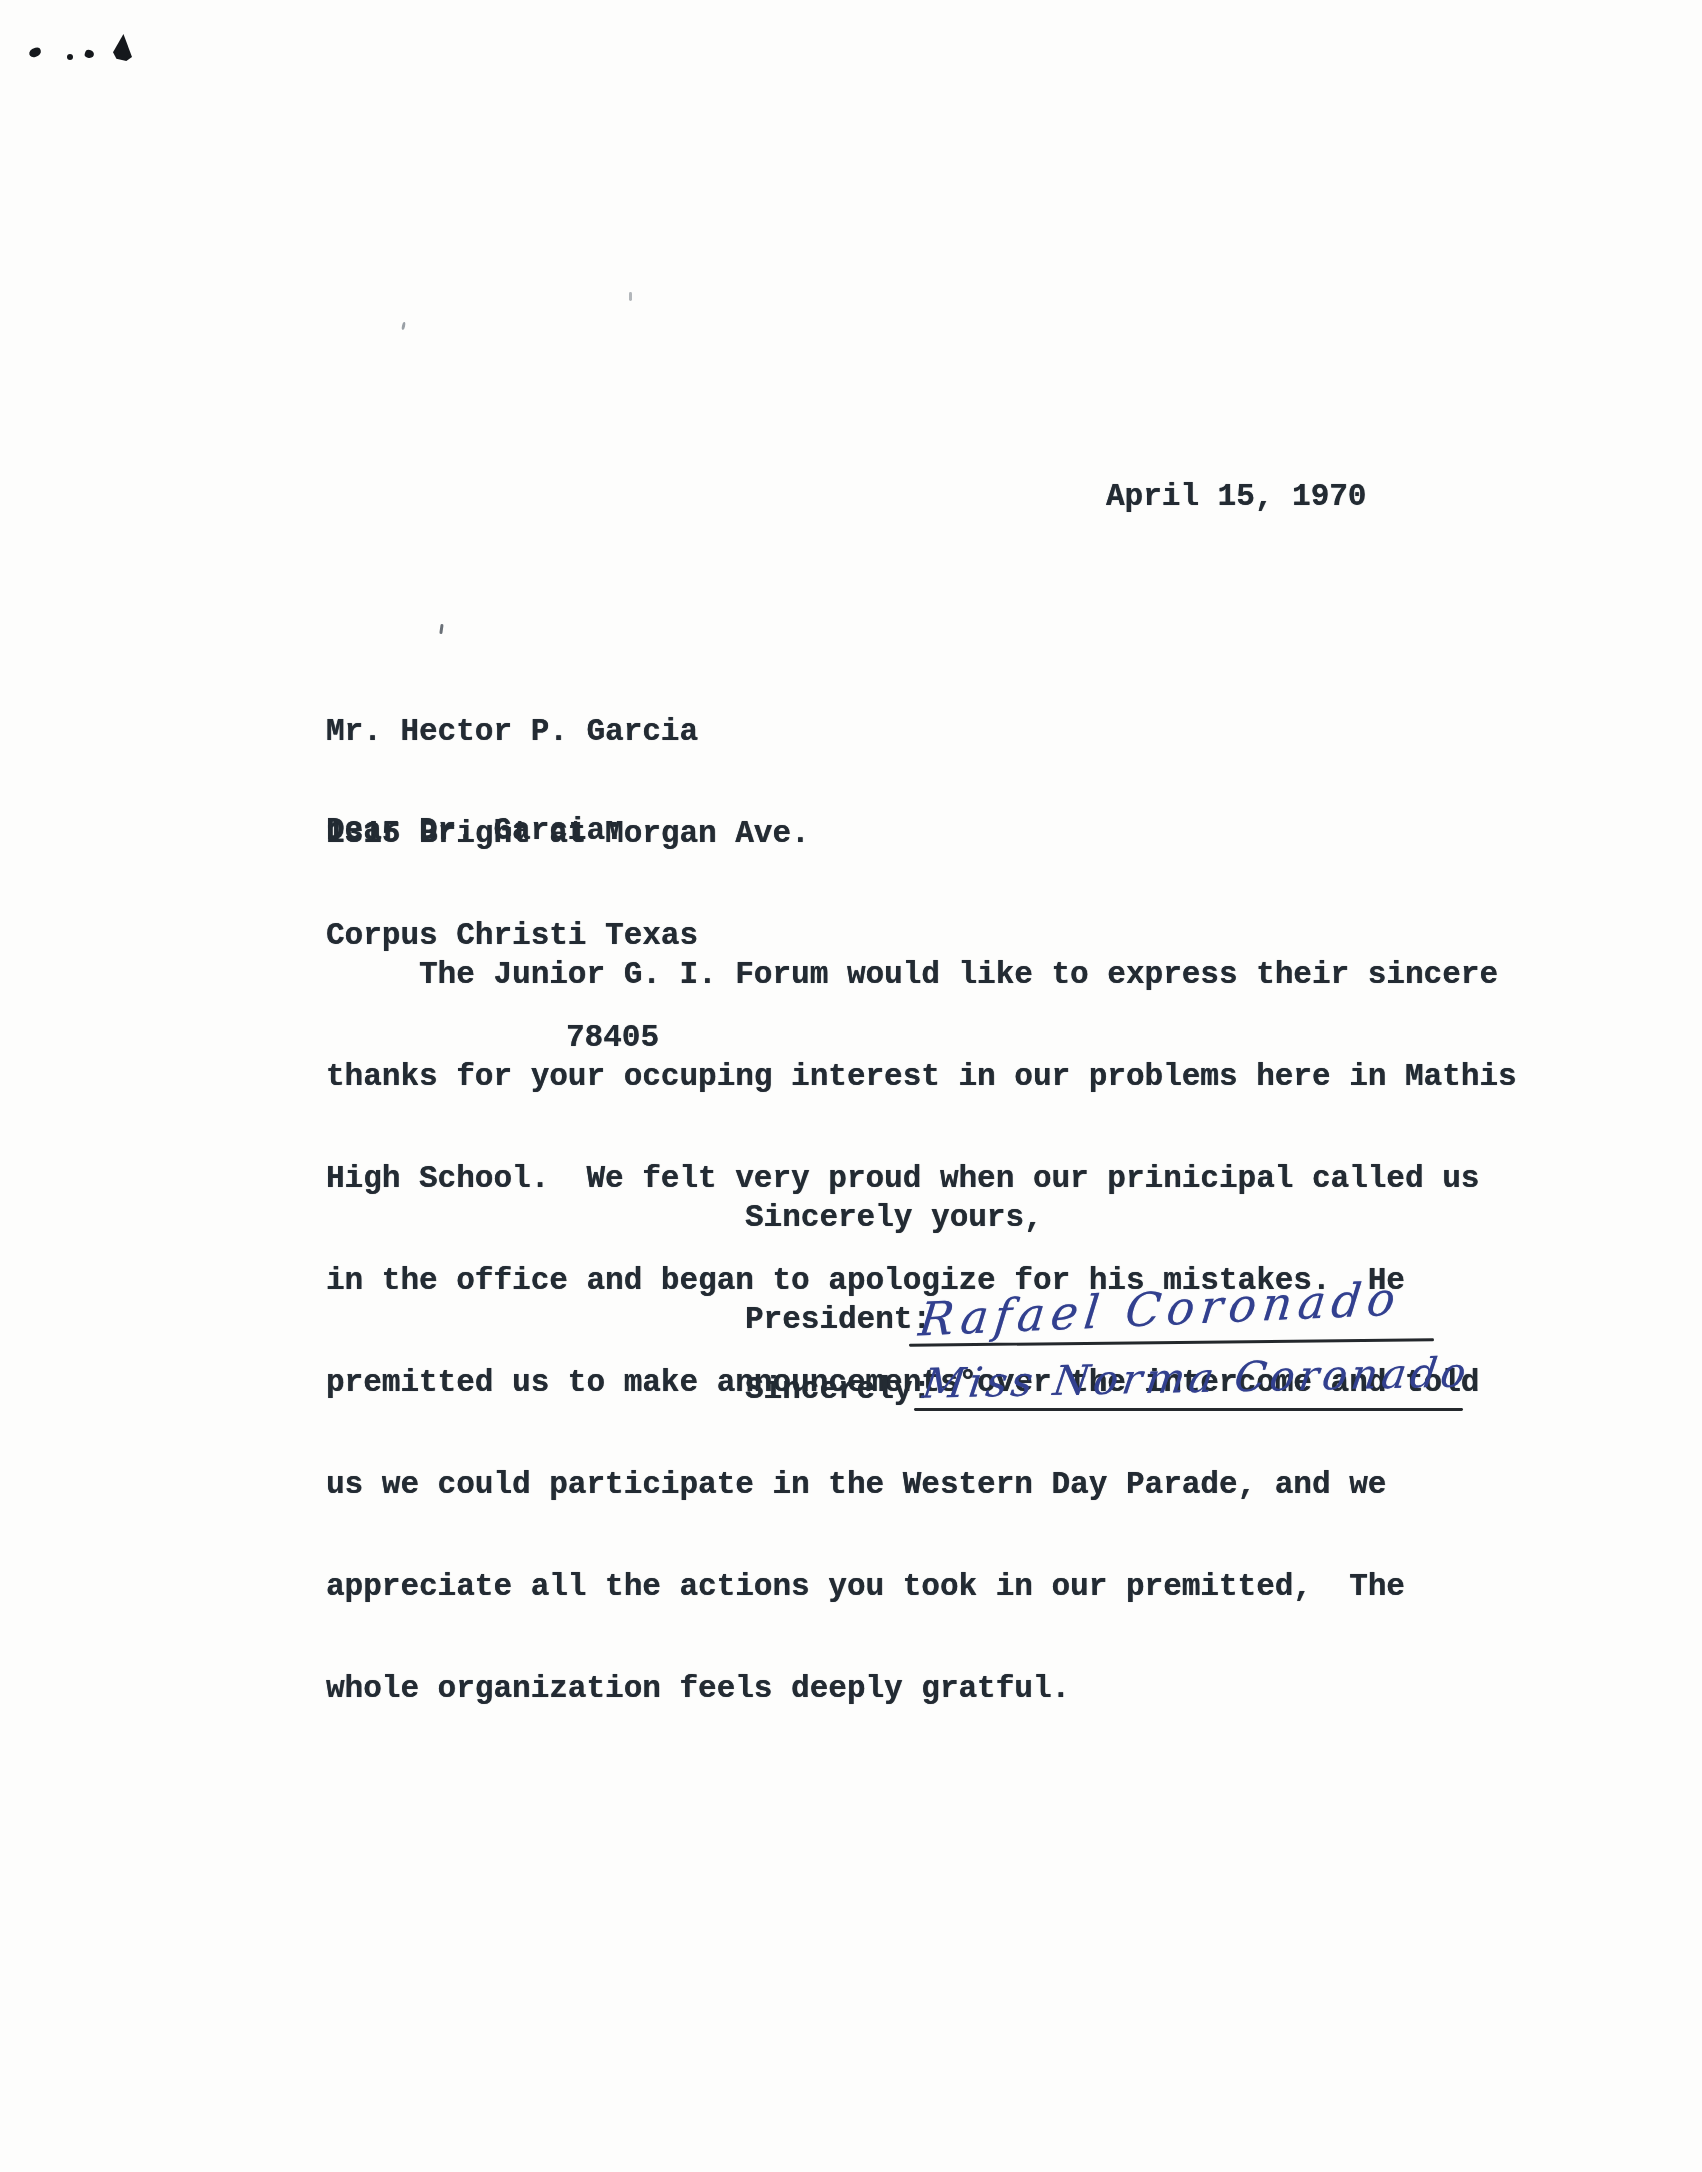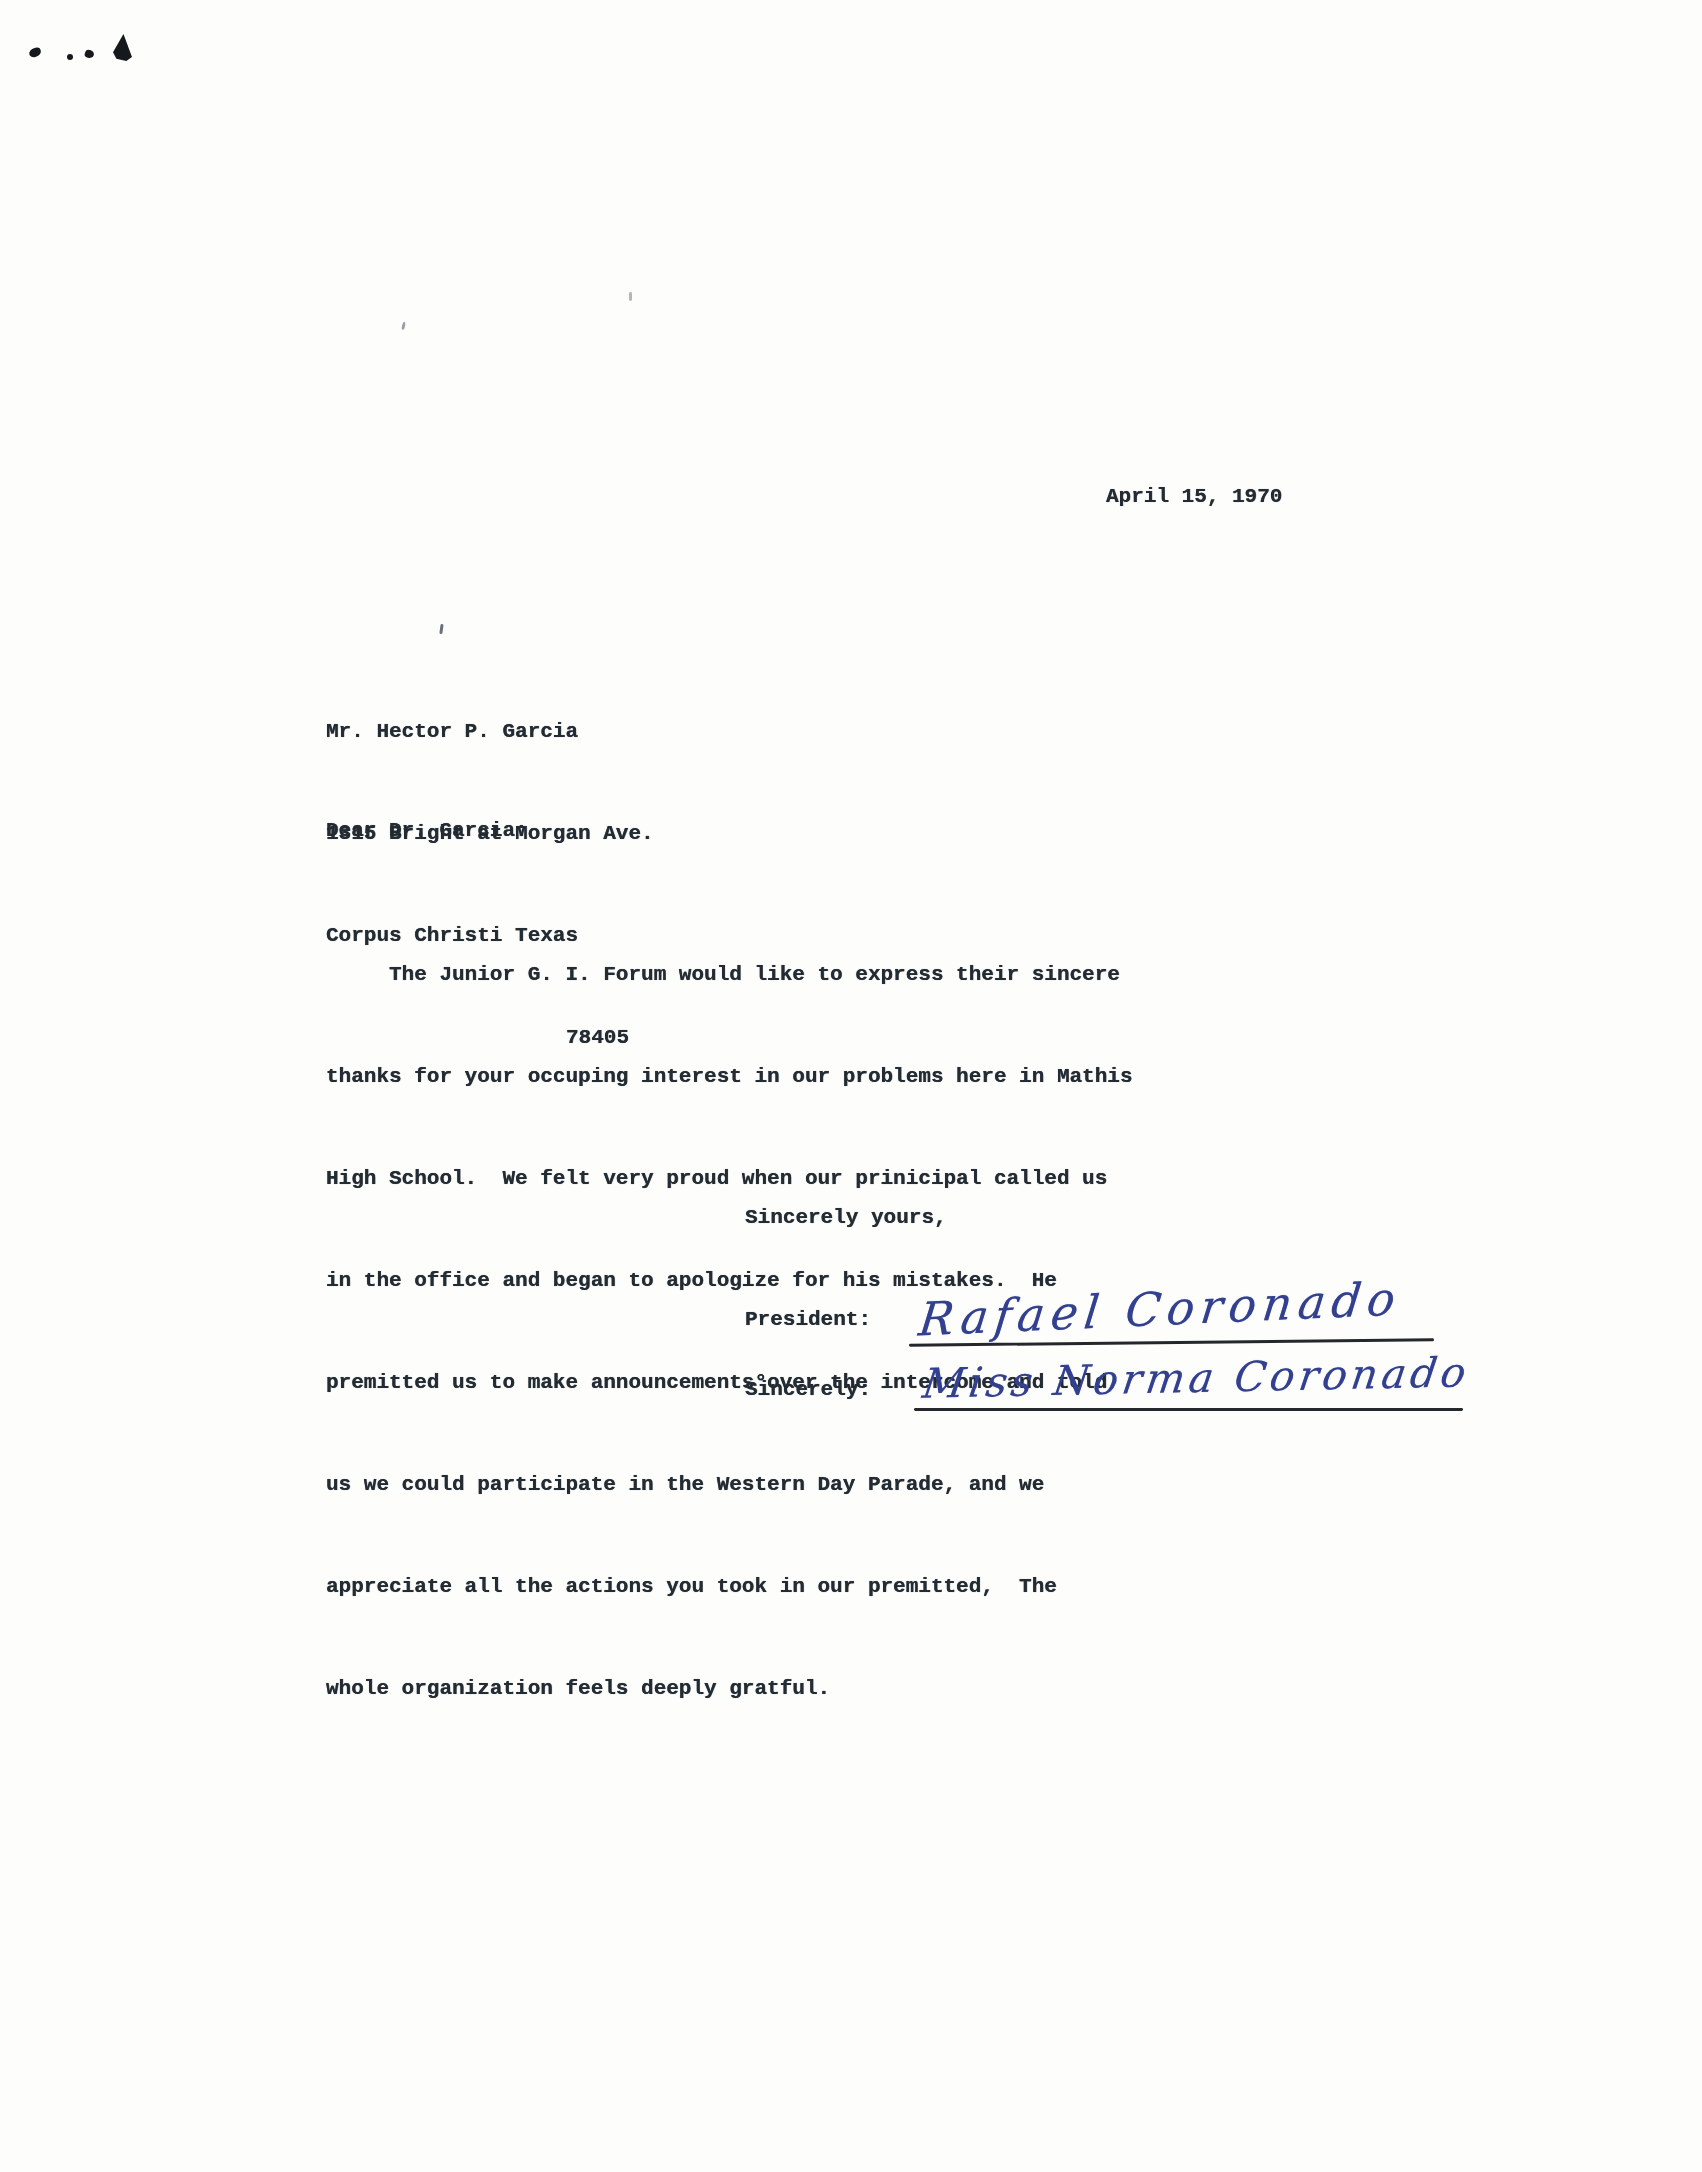--- a/index.html
+++ b/index.html
@@ -9,21 +9,21 @@
     height:2172px;
     background:#fdfdfc;
     overflow:hidden;
     font-family:"Liberation Mono","DejaVu Sans Mono",monospace;
   }
   
   .tw{
     position:absolute;
     font-family:"Liberation Mono","DejaVu Sans Mono",monospace;
     font-weight:700;
-    font-size:21px;
+    font-size:31px;
     line-height:34px;
     color:#232b33;
     letter-spacing:0px;
     white-space:pre;
     text-shadow:0 0 0.7px rgba(35,43,51,0.75), 0.4px 0.4px 0 rgba(35,43,51,0.35);
   }
   .date{left:1106px;top:480px;}
   .address{left:326px;top:647px;}
   .address .zip{margin-left:240px;}
   .salutation{left:326px;top:814px;}

